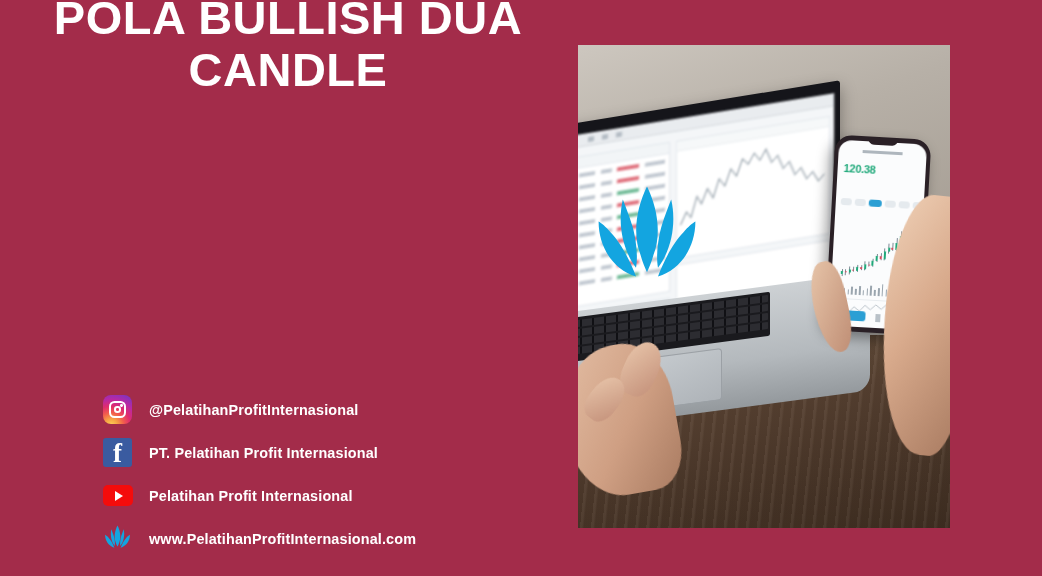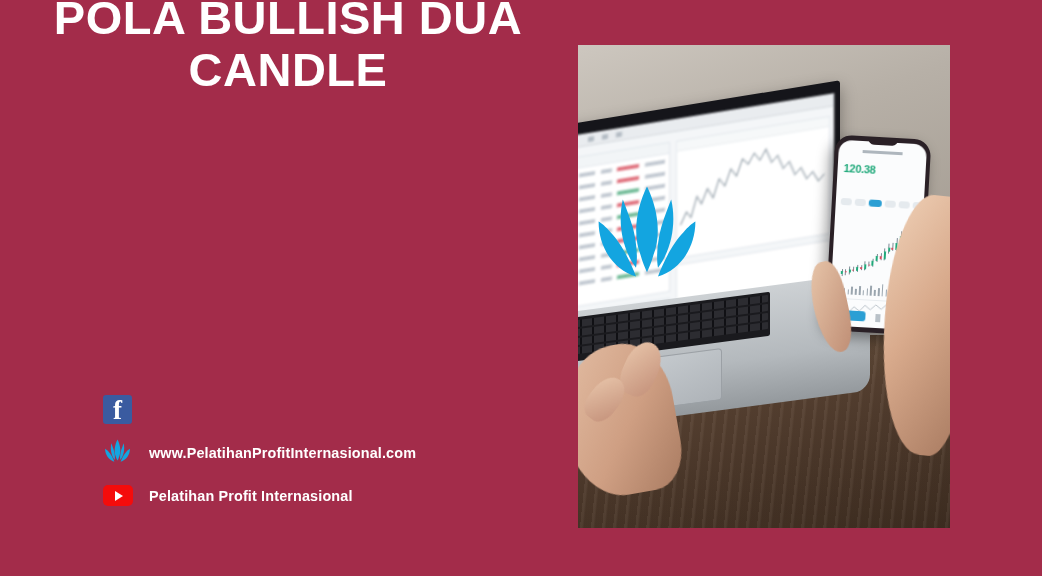--- a/index.html
+++ b/index.html
@@ -321,51 +321,63 @@
 </head>
 <body>
 
 <div id="poster">
 
   <div id="title">POLA BULLISH DUA CANDLE</div>
 
 
   <div id="social">
 
+    <div class="social-row">
+      <div class="social-icon">
+        <div class="ig-badge">
+          <div class="ig-outer">
+            <div class="ig-lens"></div>
+            <div class="ig-dot"></div>
+          </div>
+        </div>
+      </div>
+      <div class="social-label">@PelatihanProfitInternasional</div>
+    </div>
 
     <div class="social-row">
       <div class="social-icon">
         <div class="fb-badge">
             <div class="fb-f">f</div>
           </div>
       </div>
+      <div class="social-label">PT. Pelatihan Profit Internasional</div>
+    </div>
+
+    <div class="social-row">
+      <div class="social-icon">
+        <div class="yt-badge">
+            <div class="yt-tri"></div>
+          </div>
+      </div>
+      <div class="social-label">Pelatihan Profit Internasional</div>
     </div>
 
     <div class="social-row">
       <div class="social-icon">
         <svg width="31" height="31" viewBox="0 0 100 100" class="lotus">
           <g fill="#13a5e0">
             <path d="M50 8 C41 26 38 46 44 62 C46 68 48 72 50 76 C52 72 54 68 56 62 C62 46 59 26 50 8 Z"></path>
             <path d="M30 20 C26 40 30 60 41 74 C43 66 41 52 38 42 C35 33 32 25 30 20 Z"></path>
             <path d="M70 20 C74 40 70 60 59 74 C57 66 59 52 62 42 C65 33 68 25 70 20 Z"></path>
             <path d="M10 38 C10 58 22 74 40 80 C36 68 28 54 20 46 C16 42 12 39 10 38 Z"></path>
             <path d="M90 38 C90 58 78 74 60 80 C64 68 72 54 80 46 C84 42 88 39 90 38 Z"></path>
           </g>
         </svg>
       </div>
       <div class="social-label">www.PelatihanProfitInternasional.com</div>
-    </div>
-
-    <div class="social-row">
-      <div class="social-icon">
-        <div class="yt-badge">
-            <div class="yt-tri"></div>
-          </div>
-      </div>
-      <div class="social-label">Pelatihan Profit Internasional</div>
     </div>
 
   </div>
 
   <div id="photo">
     <div class="wall"></div>
     <div class="desk">
         <div class="desk-grain"></div>
       </div>
 

